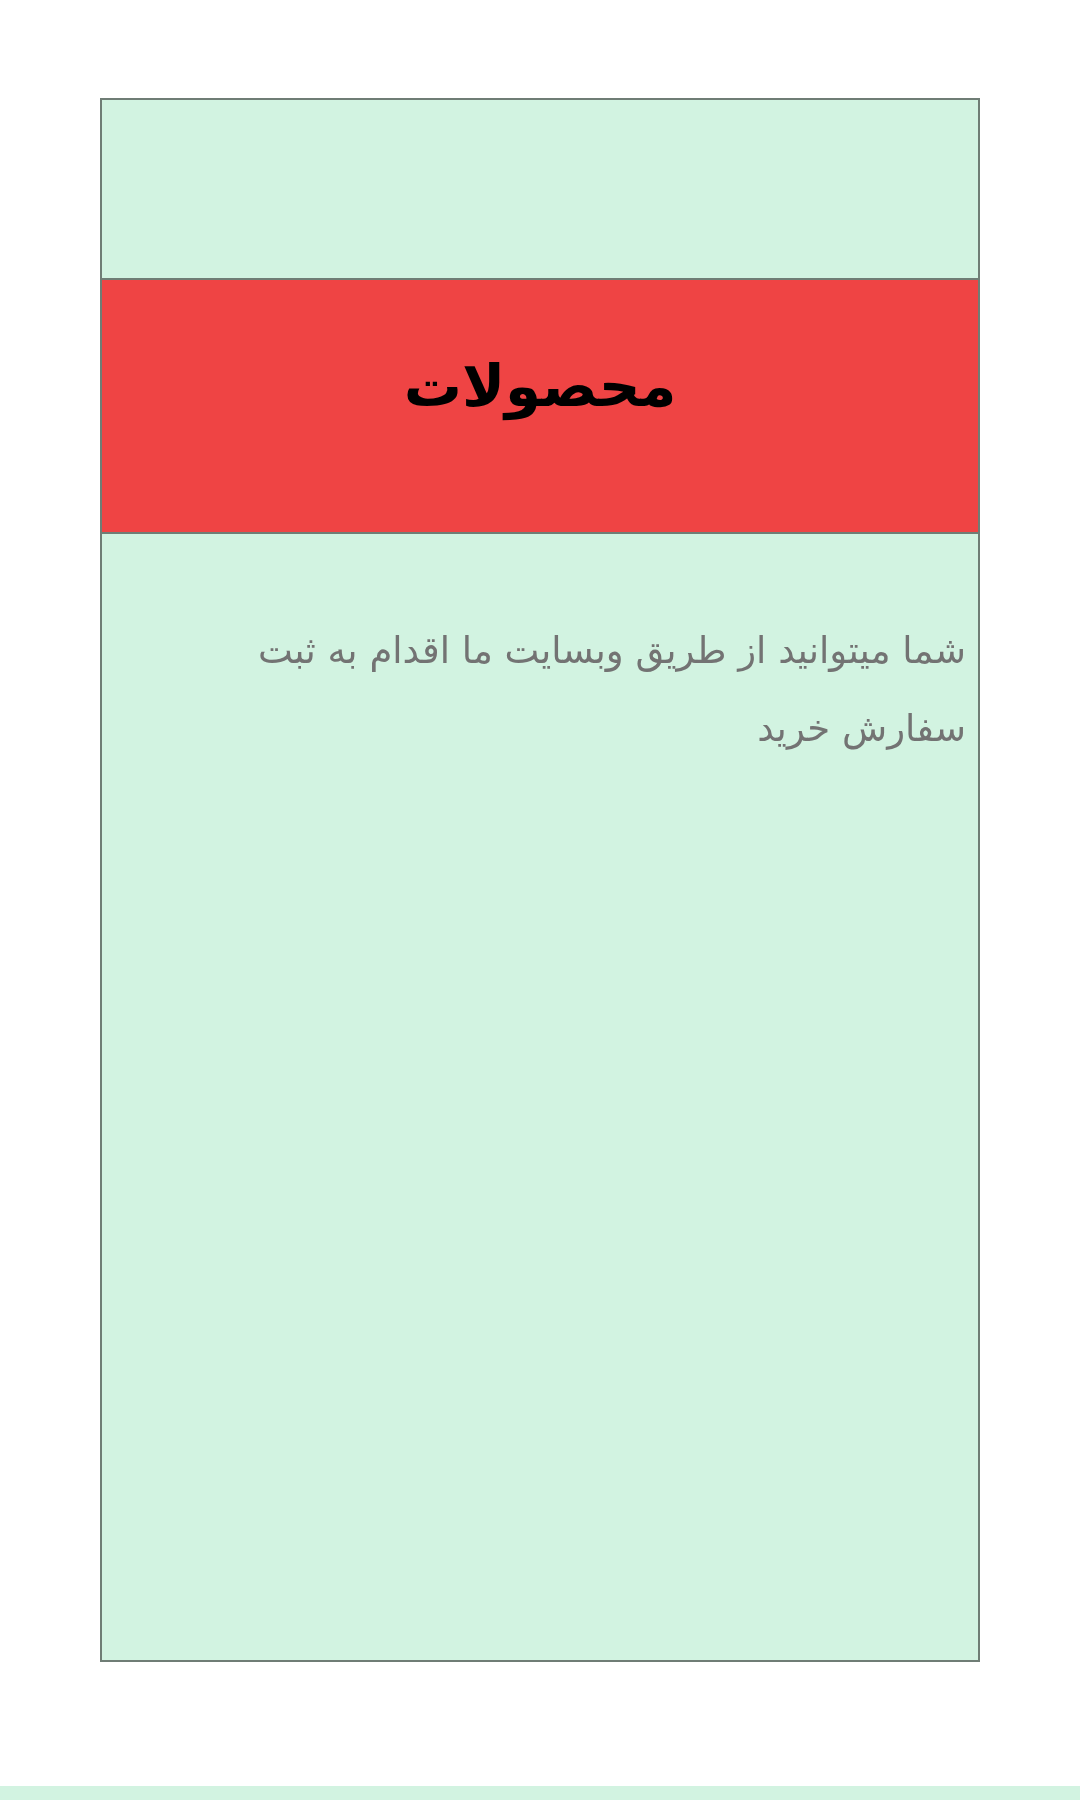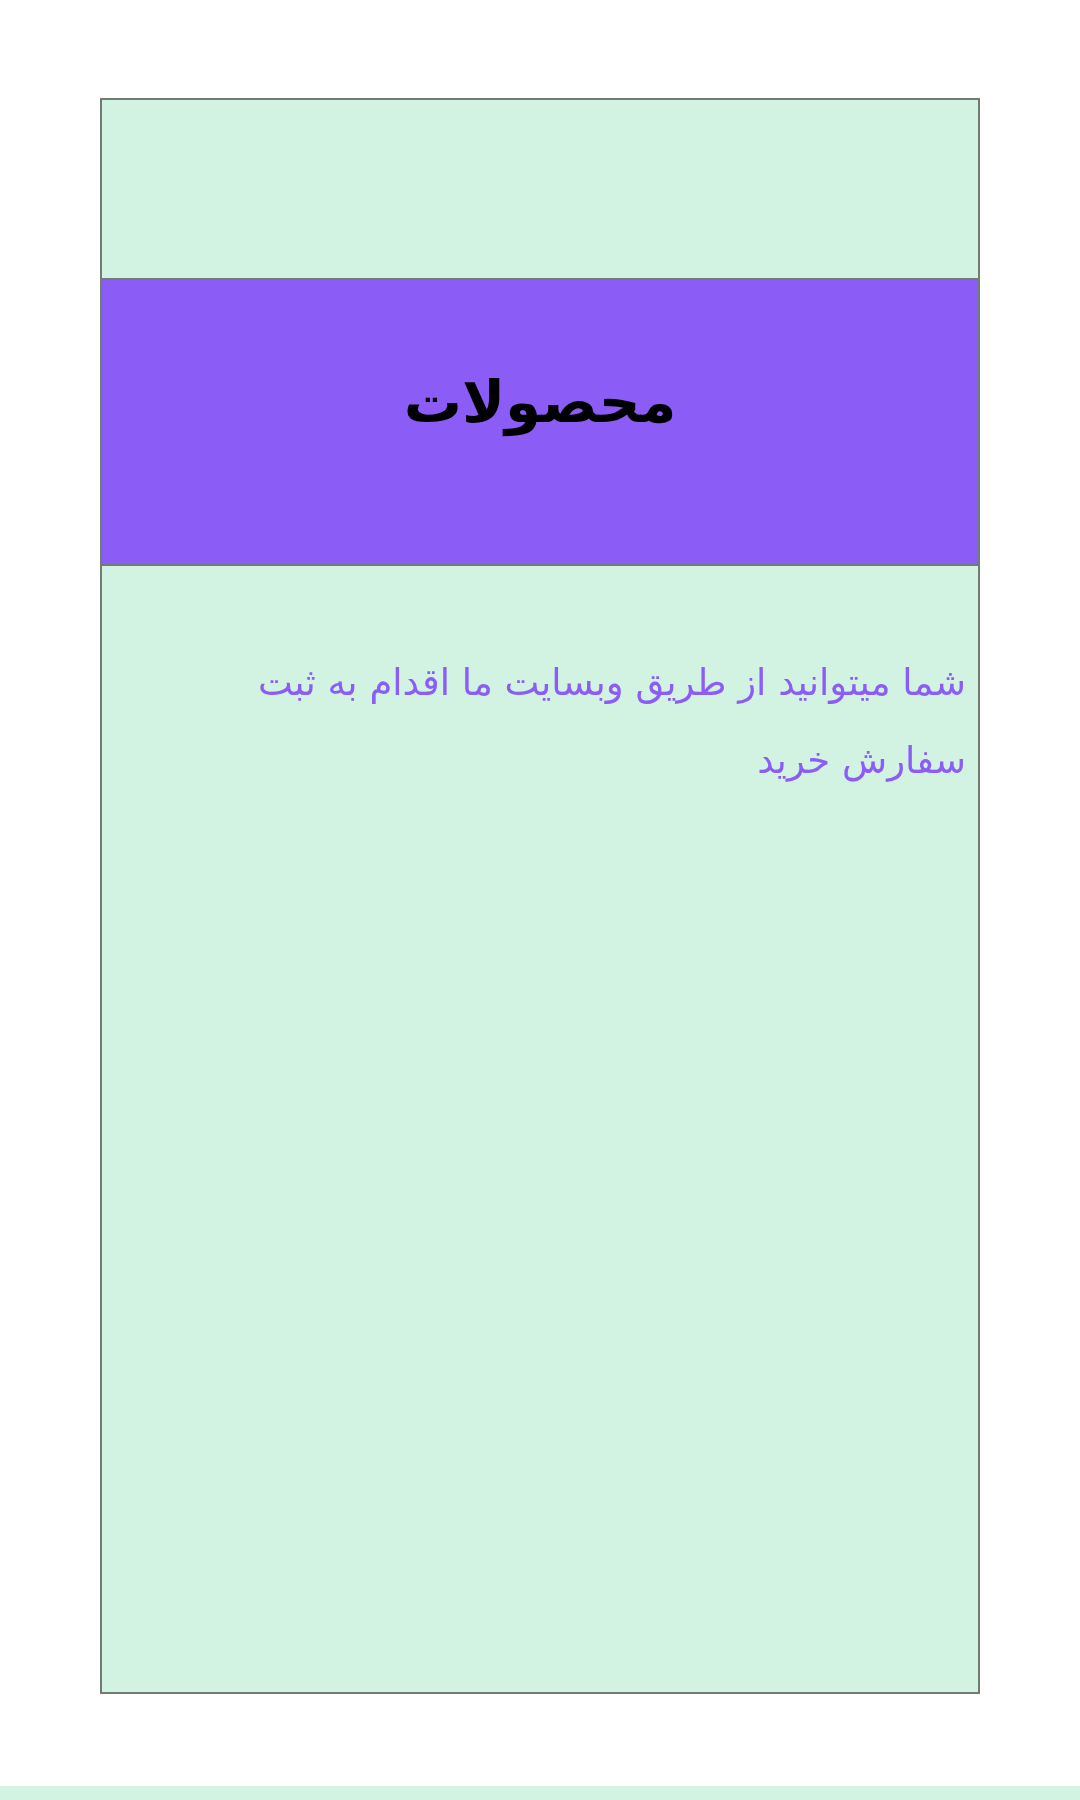--- a/index.html
+++ b/index.html
@@ -30,23 +30,23 @@
     width: 100%;
   }
 
   .band-top {
     height: 180px;
     border-bottom: 2px solid #6f7d75;
     background: #d2f3e1;
   }
 
   .band-title {
-    height: 286px;
+    height: 254px;
     border-bottom: 2px solid #6f7d75;
-    background: #8b5cf6;
+    background: #ef4444;
     display: flex;
     align-items: center;
     justify-content: center;
     padding-bottom: 40px;
   }
 
   .band-title h1 {
     margin: 0;
     font-size: 58px;
     font-weight: bold;
@@ -56,21 +56,21 @@
   }
 
   .band-content {
     height: 1126px;
     background: #d2f3e1;
   }
 
   .description {
     direction: rtl;
     text-align: right;
-    color: #8b5cf6;
+    color: #737373;
     font-size: 37px;
     line-height: 78px;
     margin: 0;
     padding: 78px 12px 0 30px;
   }
 
   .description .line {
     display: block;
   }
 

